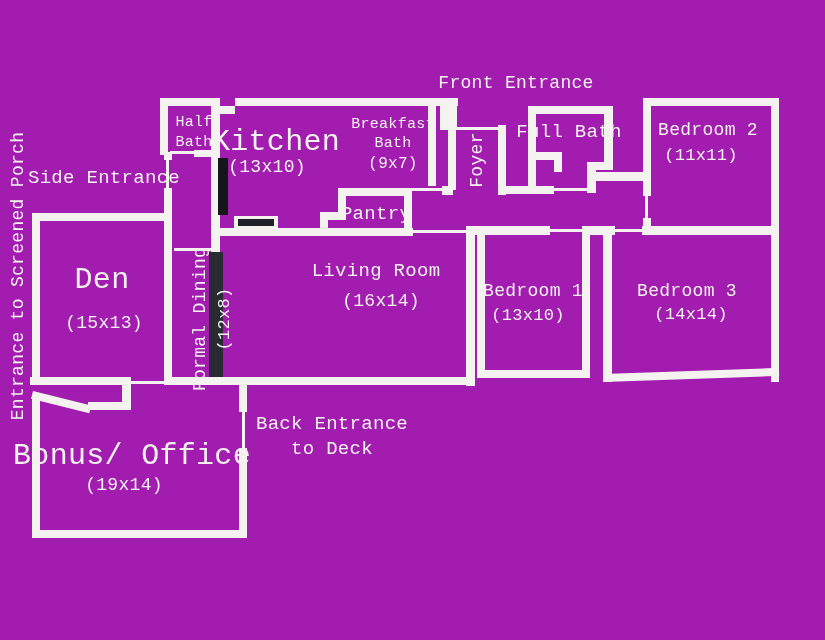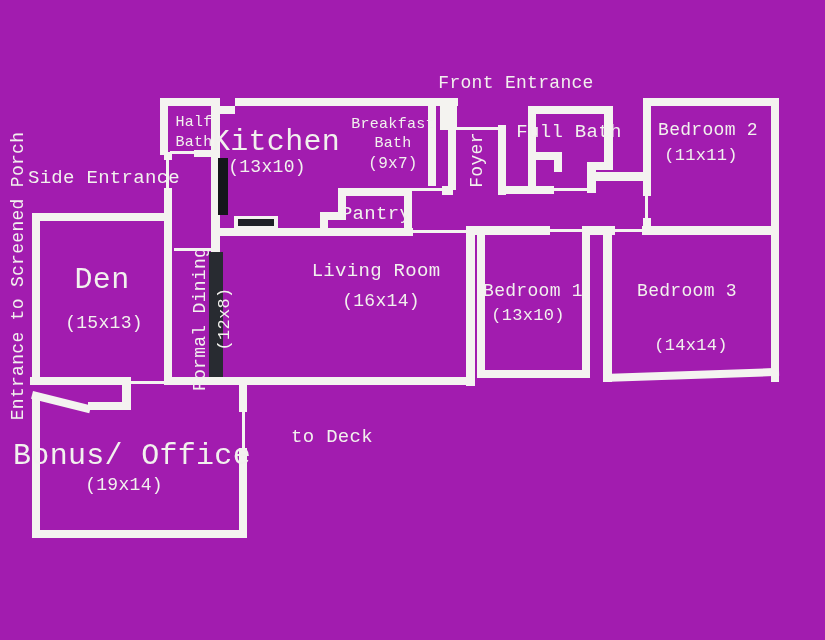--- a/index.html
+++ b/index.html
@@ -106,20 +106,21 @@
       <div class="door" style="left: 242px; top: 412px; width: 3px; height: 36px;"></div>
       <div class="wall" style="left: 239px; top: 448px; width: 8px; height: 90px;"></div>
       <div class="shade-light" style="left: 209px; top: 252px; width: 14px; height: 125px;"></div>
       <div class="shade-dark" style="left: 218px; top: 158px; width: 10px; height: 57px;"></div>
     </div>
 
   <div class="lbl fs18" style="left:516px;top:84px;">Front Entrance</div>
   <div class="lbl fs19" style="left:104px;top:178px;">Side Entrance</div>
   <div class="lbl vert fs18" style="left:18px;top:276px;">Entrance to Screened Porch</div>
   <div class="lbl fs19 stack" style="left:332px;top:437px;">
+    <span>Back Entrance</span>
     <span>to Deck</span>
   </div>
 
   <div class="lbl fs15 stack" style="left:194px;top:132px;text-align:right;">
     <span>Half</span>
     <span>Bath</span>
   </div>
 
   <div class="lbl fs23" style="left:276px;top:142px;">Kitchen</div>
   <div class="lbl fs18" style="left:267px;top:168px;">(13x10)</div>
@@ -143,18 +144,18 @@
   <div class="lbl vert fs18" style="left:200px;top:319px;">Formal Dining</div>
   <div class="lbl vert fs17" style="left:224px;top:319px;">(12x8)</div>
 
   <div class="lbl fs19" style="left:376px;top:271px;">Living Room</div>
   <div class="lbl fs18" style="left:381px;top:302px;">(16x14)</div>
 
   <div class="lbl fs18" style="left:533px;top:292px;">Bedroom 1</div>
   <div class="lbl fs17" style="left:528px;top:316px;">(13x10)</div>
 
   <div class="lbl fs18" style="left:687px;top:292px;">Bedroom 3</div>
-  <div class="lbl fs17" style="left:691px;top:315px;margin-top:31px;">(14x14)</div>
+  <div class="lbl fs17" style="left:691px;top:315px;">(14x14)</div>
 
   <div class="lbl fs23" style="left:132px;top:456px;">Bonus/ Office</div>
   <div class="lbl fs18" style="left:124px;top:486px;">(19x14)</div>
 
 </div>
 
 </body></html>

